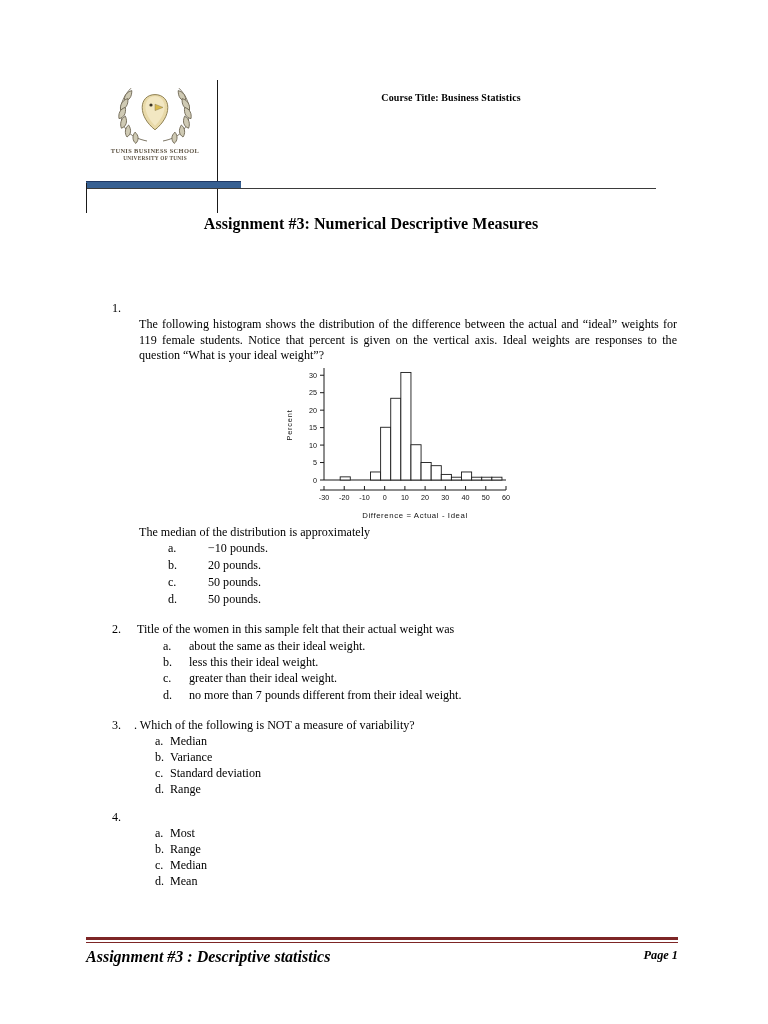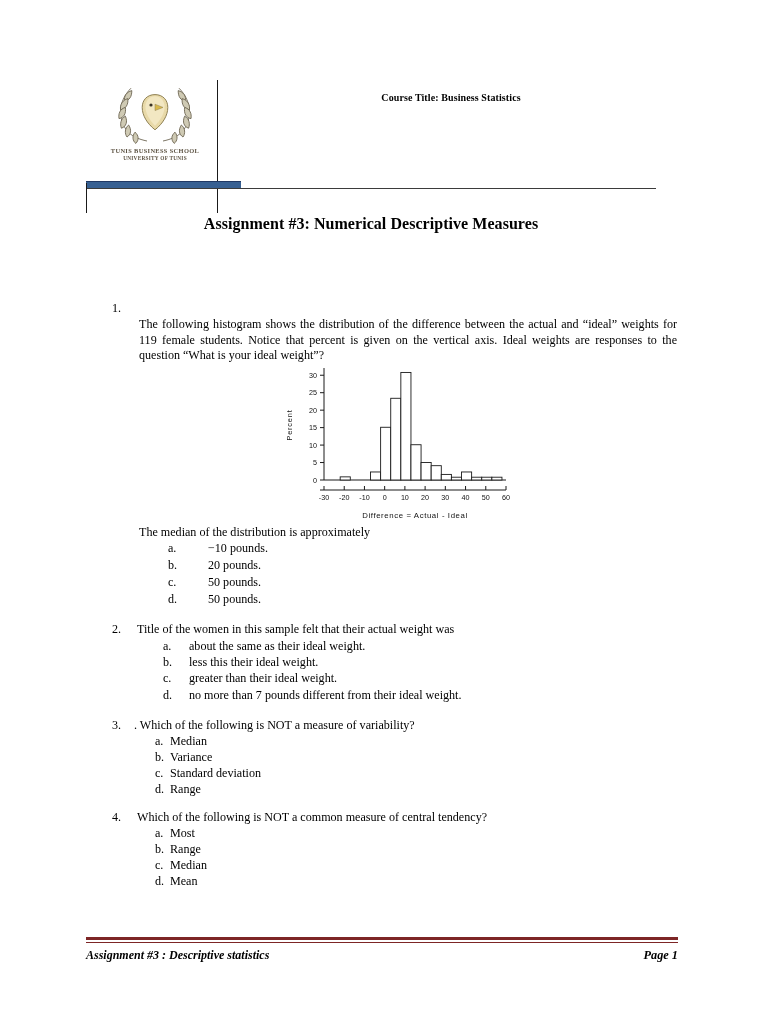--- a/index.html
+++ b/index.html
@@ -201,21 +201,21 @@
     left: 86px;
     top: 941.5px;
     width: 592px;
     height: 1px;
     background: #7d2626;
   }
   .footer-left {
     position: absolute;
     left: 86px;
     top: 948px;
-    font-size: 12px;
+    font-size: 16px;
     font-style: italic;
     font-weight: bold;
   }
   .footer-right {
     position: absolute;
     right: 90px;
     top: 948px;
     font-size: 12.3px;
     font-style: italic;
     font-weight: bold;
@@ -396,21 +396,20 @@
   <div class="opt-row" style="left:155px; top:766px;">
     <span class="opt-letter" style="left:0;">c.</span>
     <span class="opt-label" style="left:15px;">Standard deviation</span>
   </div>
   <div class="opt-row" style="left:155px; top:782px;">
     <span class="opt-letter" style="left:0;">d.</span>
     <span class="opt-label" style="left:15px;">Range</span>
   </div>
 
   <div class="q-num" style="left:112px; top:810px;">4.</div>
-  <div class="q-text" style="left:137px; top:810px;">Which of the following is NOT a common measure of central tendency?</div>
 
   <div class="opt-row" style="left:155px; top:826px;">
     <span class="opt-letter" style="left:0;">a.</span>
     <span class="opt-label" style="left:15px;">Most</span>
   </div>
   <div class="opt-row" style="left:155px; top:842px;">
     <span class="opt-letter" style="left:0;">b.</span>
     <span class="opt-label" style="left:15px;">Range</span>
   </div>
   <div class="opt-row" style="left:155px; top:858px;">

